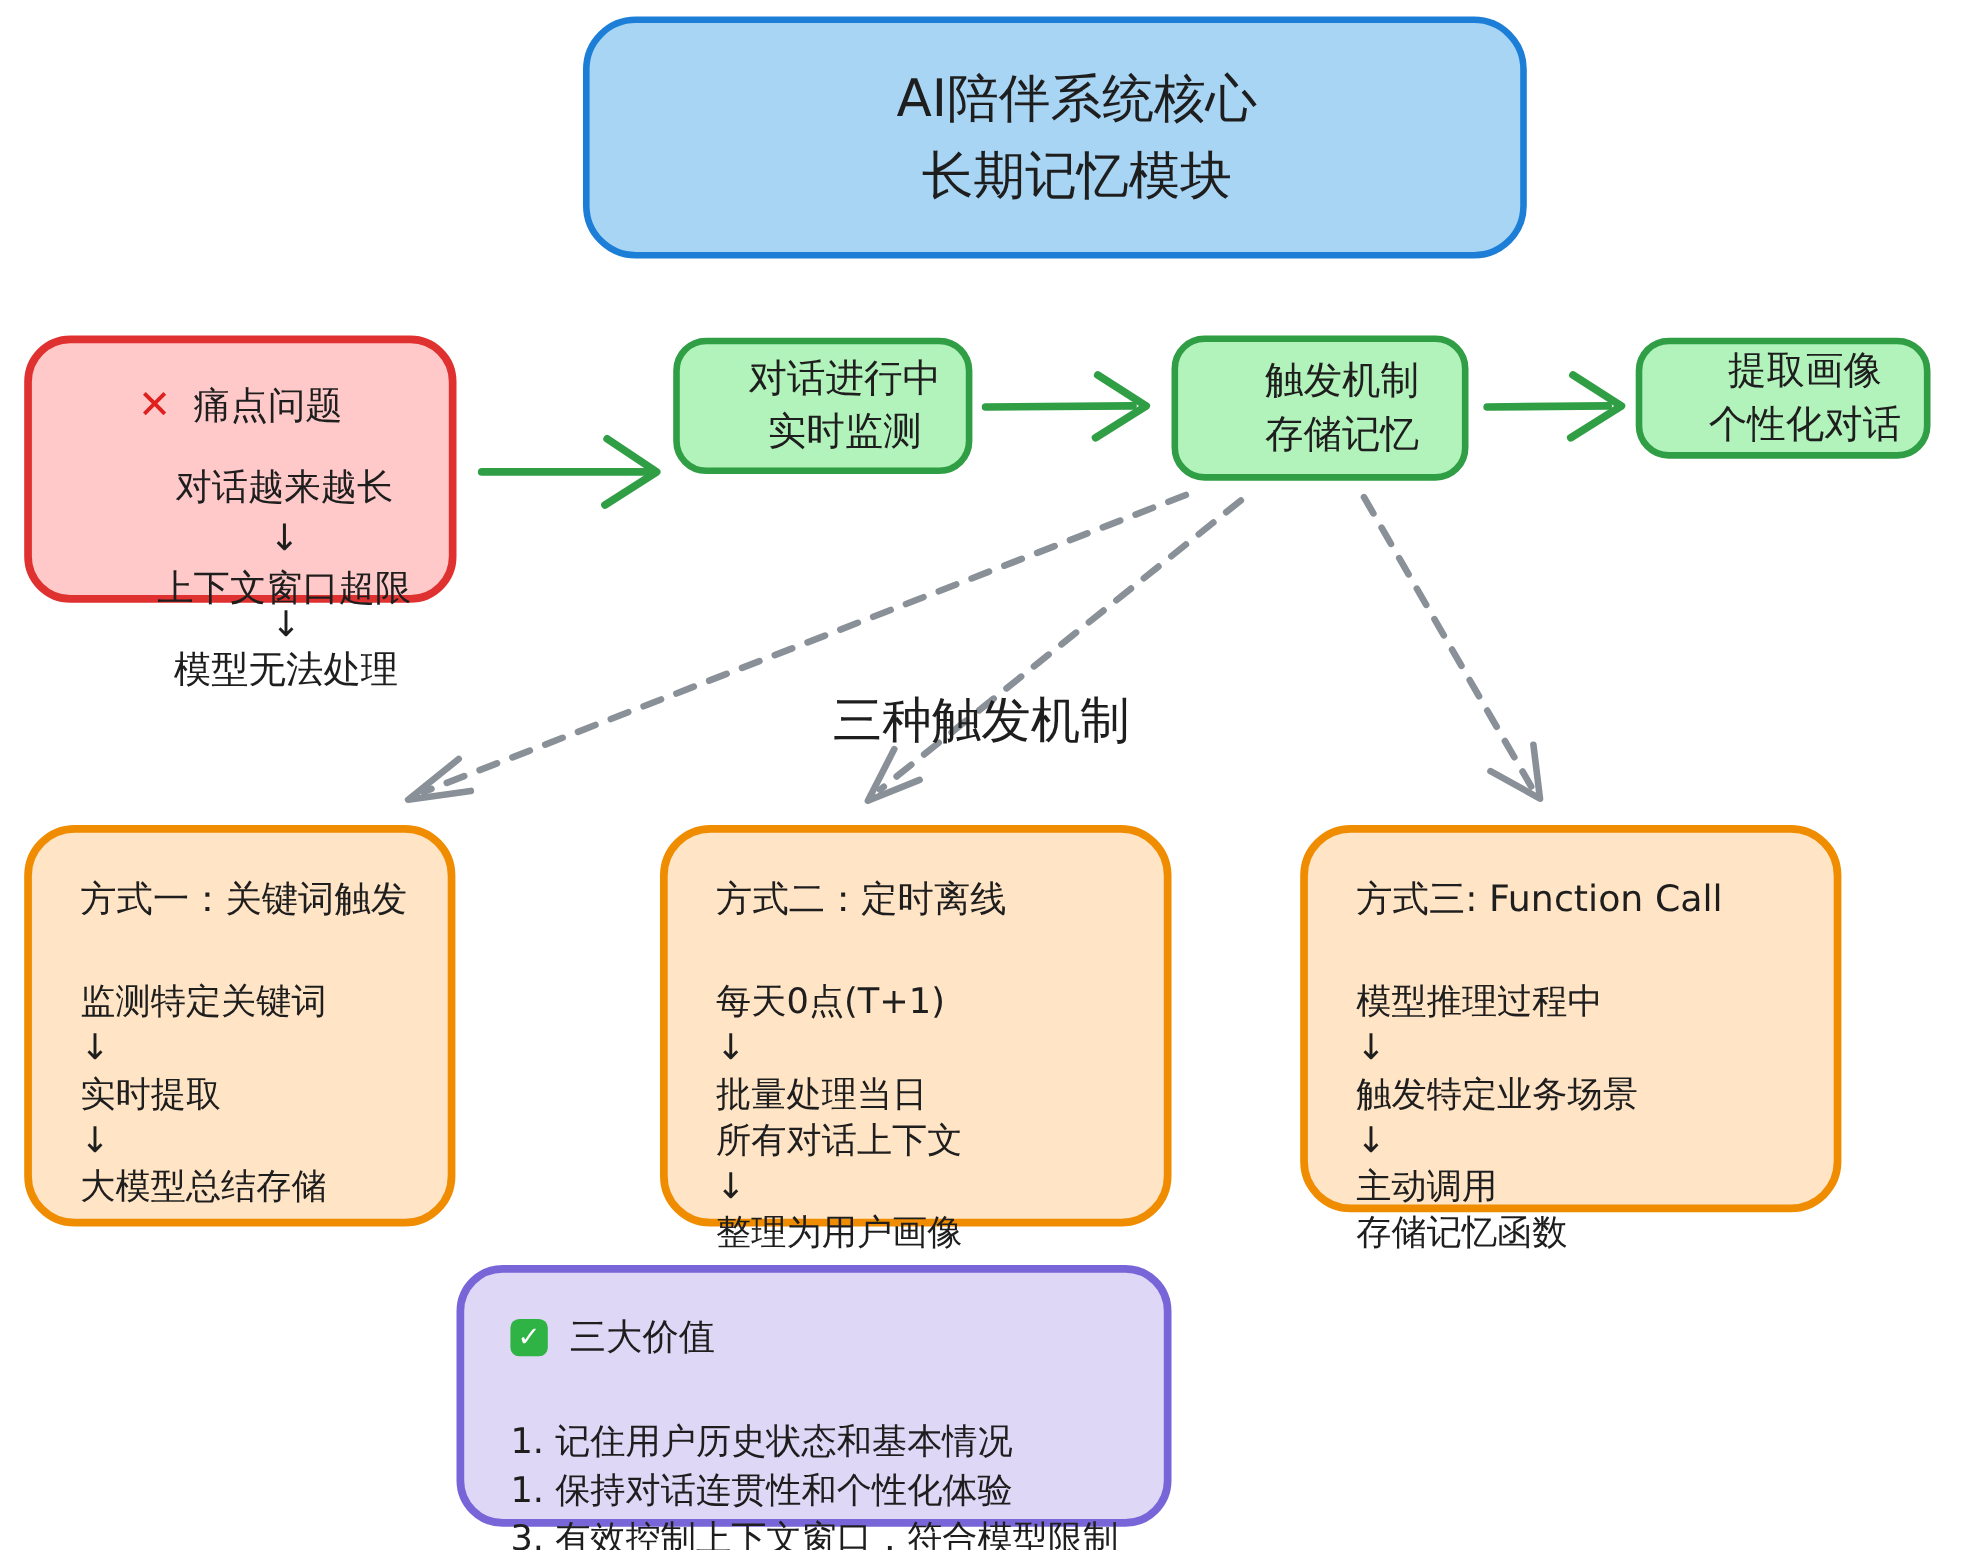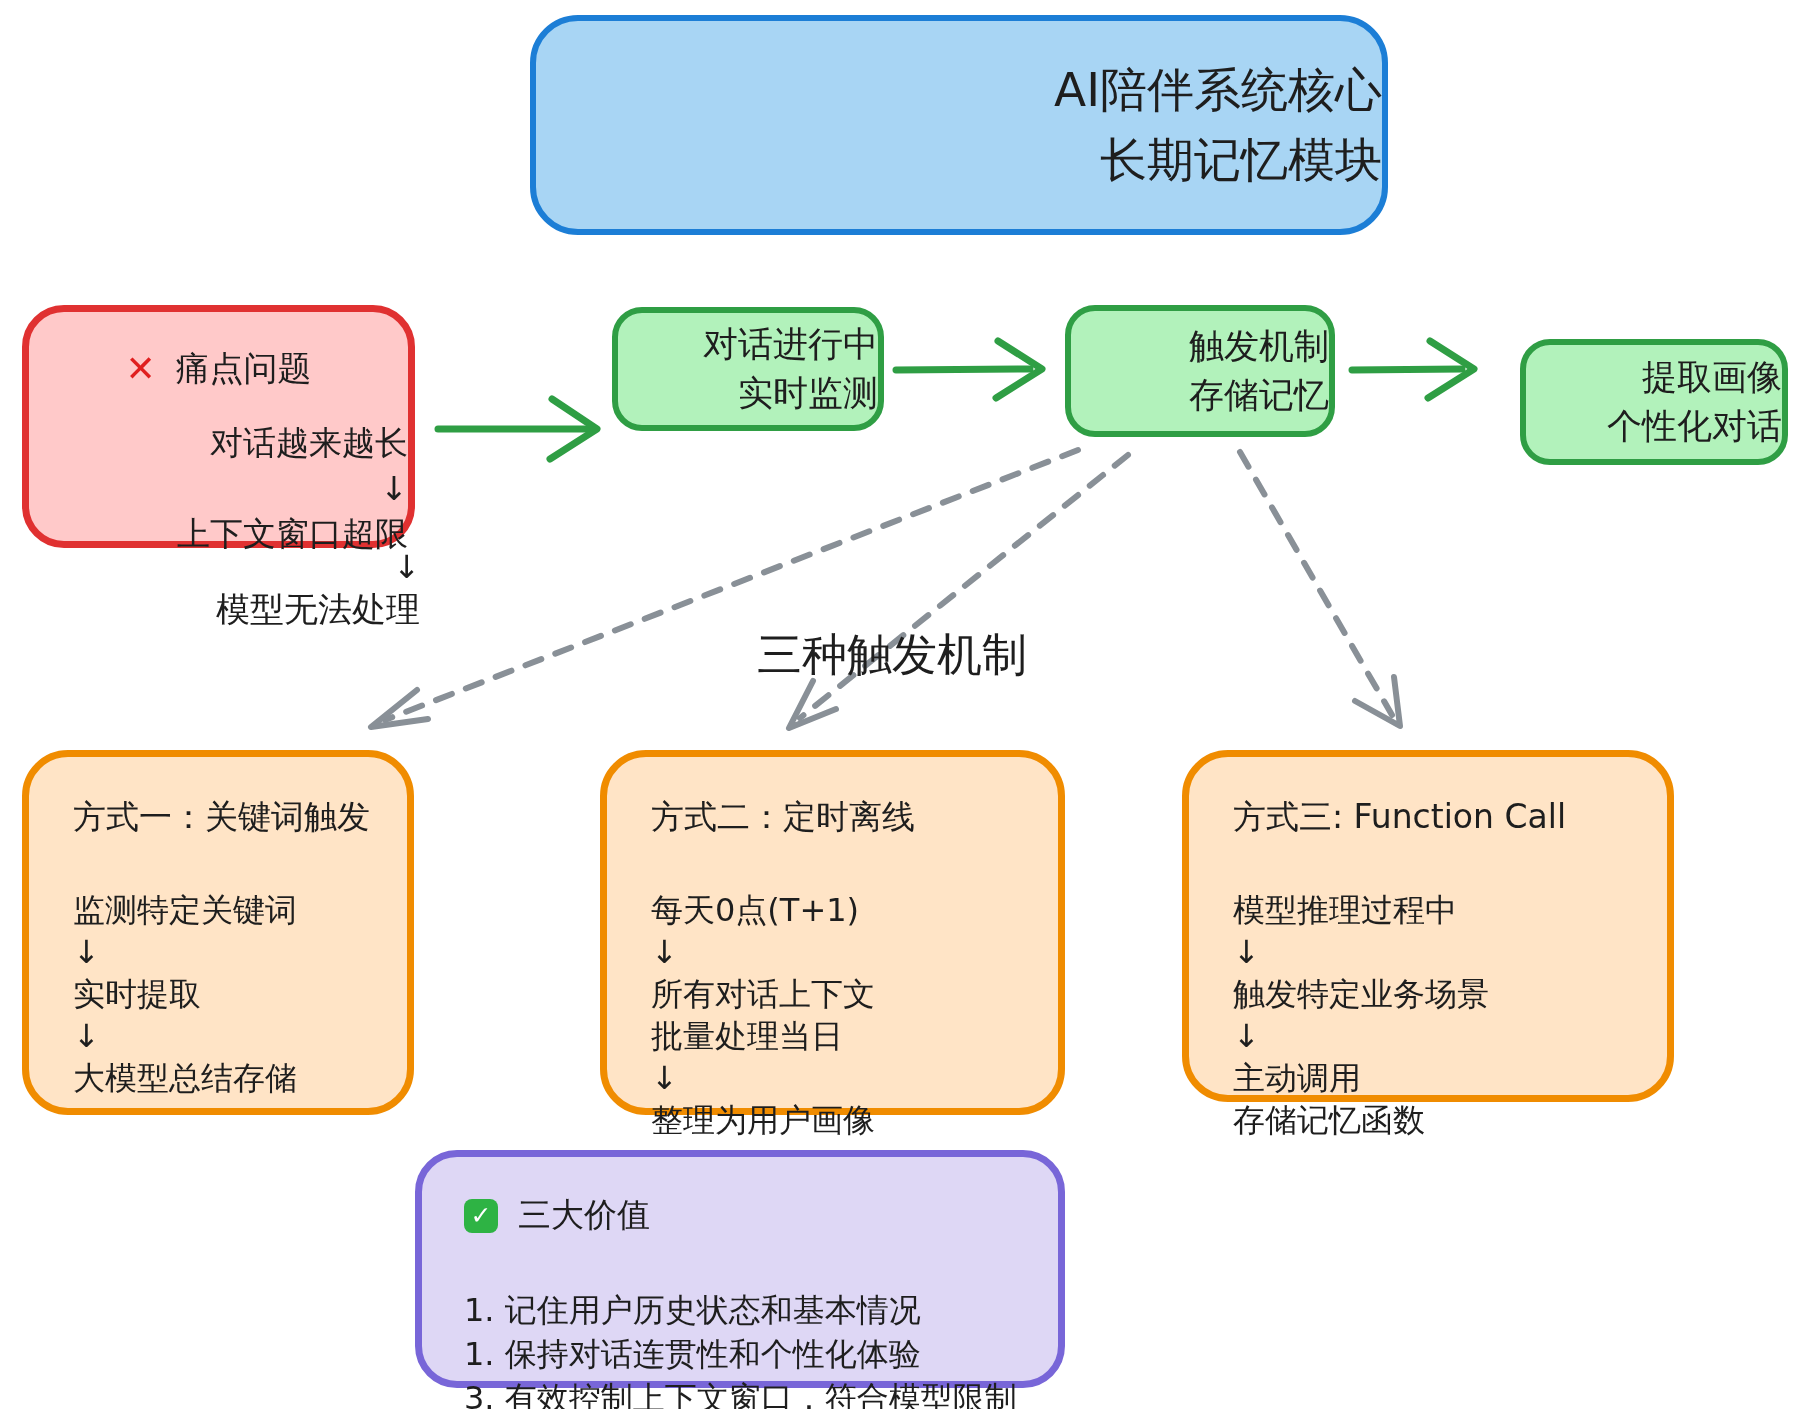--- a/index.html
+++ b/index.html
@@ -1,40 +1,40 @@
 <!DOCTYPE html>
 <html><head>
 <meta charset="utf-8">
 <style>
   html,body{margin:0;padding:0;background:#ffffff;}
   #canvas{
     position:relative;width:1800px;height:1409px;background:#ffffff;overflow:hidden;
     font-family:"DejaVu Sans","Liberation Sans",sans-serif;color:#1e1e1e;
   }
   .node{position:absolute;box-sizing:border-box;}
-  .center{display:flex;flex-direction:column;align-items:flex-end;justify-content:center;text-align:center;}
+  .center{display:flex;flex-direction:column;align-items:center;justify-content:center;text-align:center;padding-left:40px;}
 
   
   .title-box{left:530px;top:15px;width:858px;height:220px;background:#a8d5f4;border:6px solid #1c7ed6;border-radius:48px;
              font-size:47px;line-height:1.5;font-weight:500;}
 
   
   .pain-box{left:22px;top:305px;width:393px;height:243px;background:#ffc9c9;border:7px solid #e03131;border-radius:42px;
             padding-top:34px;font-size:33px;}
   .pain-header{font-size:34px;margin-bottom:28px;display:flex;align-items:center;justify-content:center;gap:20px;}
   .cross{color:#e01f1f;font-weight:bold;font-size:36px;line-height:1;}
   .pain-lines{line-height:1.38;}
   .pain-below{left:60px;top:550px;width:360px;font-size:34px;line-height:1.1;}
   .pain-below .dn{font-size:32px;margin-bottom:6px;}
 
   
   .gbox{background:#b2f2bb;border:6px solid #2f9e44;border-radius:30px;font-size:35px;line-height:1.4;}
   .monitor-box{left:612px;top:307px;width:272px;height:124px;}
   .trigger-box{left:1065px;top:305px;width:270px;height:132px;}
-  .profile-box{left:1520px;top:307px;width:268px;height:126px;margin-top:32px;}
+  .profile-box{left:1487px;top:307px;width:268px;height:110px;}
 
   
   .mech-label{left:712px;top:625px;width:360px;font-size:45px;text-align:center;}
 
   
   .obox{background:#ffe4c6;border:7px solid #f08c00;border-radius:46px;font-size:32px;line-height:1.31;
         padding:38px 30px 0 44px;text-align:left;}
   .obox .obox-title{font-size:33px;margin-bottom:52px;white-space:nowrap;}
   .method1{left:22px;top:750px;width:392px;height:365px;}
   .method2{left:600px;top:750px;width:465px;height:365px;}
@@ -127,22 +127,22 @@
     <div>↓</div>
     <div>实时提取</div>
     <div>↓</div>
     <div>大模型总结存储</div>
   </div>
 
   <div class="node obox method2">
     <div class="obox-title">方式二：定时离线</div>
     <div>每天0点(T+1)</div>
     <div>↓</div>
+    <div>批量处理当日</div>
     <div>所有对话上下文</div>
-    <div>批量处理当日</div>
     <div>↓</div>
     <div>整理为用户画像</div>
   </div>
 
   <div class="node obox method3">
     <div class="obox-title">方式三: Function Call</div>
     <div>模型推理过程中</div>
     <div>↓</div>
     <div>触发特定业务场景</div>
     <div>↓</div>

